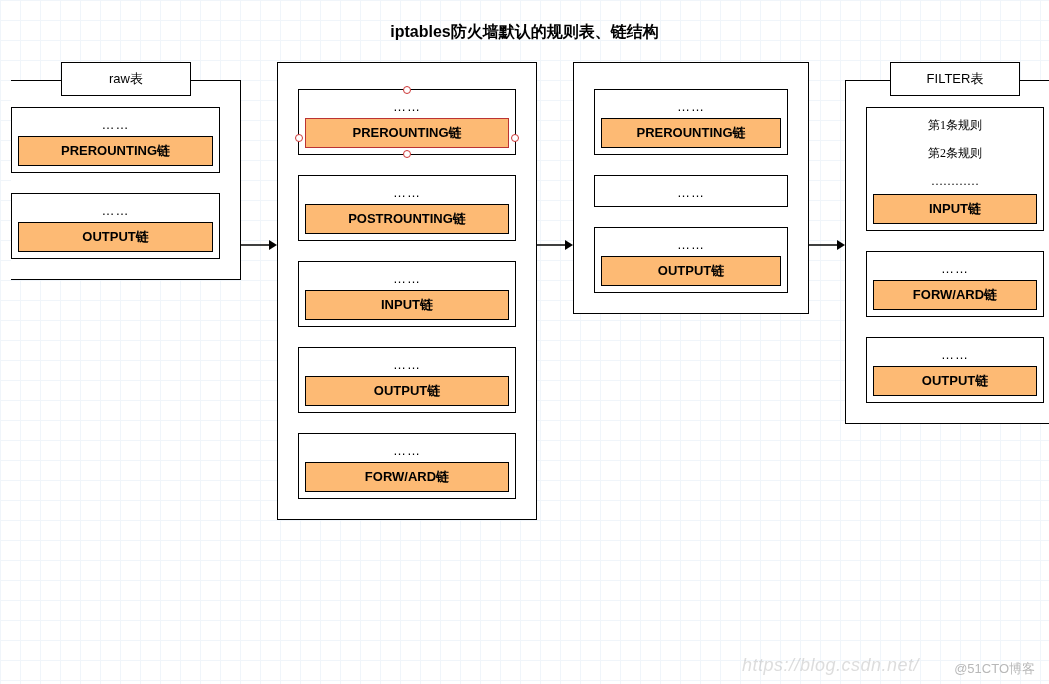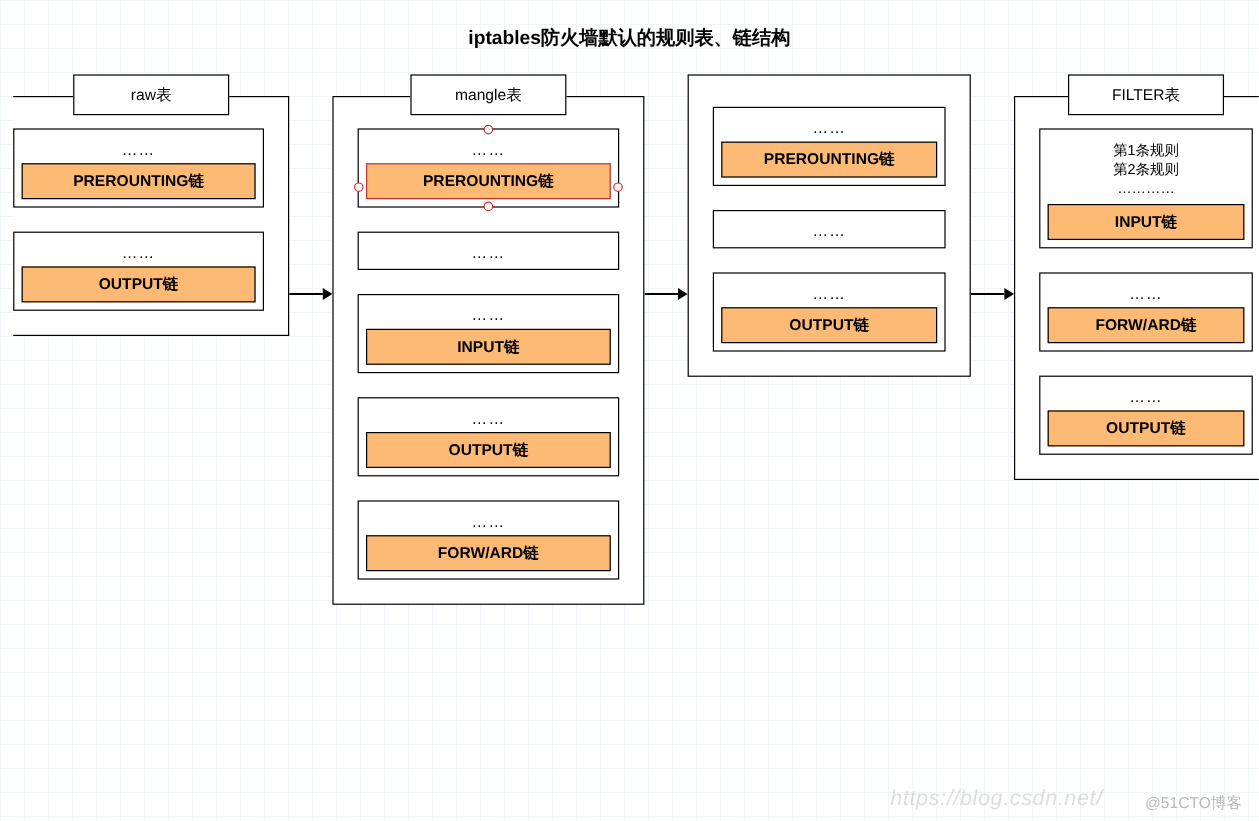--- a/index.html
+++ b/index.html
@@ -80,22 +80,23 @@
   }
   .chain .top {
     font-size: 13px;
     color: #000;
     letter-spacing: 1px;
   }
   .chain .rules {
     display: flex;
     flex-direction: column;
     align-items: center;
-    gap: 0;
+    gap: 12px;
     line-height: 1.35;
+    font-family: Liberation Serif, serif;
   }
   .chain .rule-line {
     font-size: 12px;
     color: #000;
   }
   .chain .name-box {
     border: 1px solid #000;
     width: 100%;
     text-align: center;
     font-size: 13px;
@@ -169,28 +170,28 @@
   </div>
 
   <div class="arrow">
     <svg width="36" height="16" viewBox="0 0 36 16">
         <line x1="0" y1="8" x2="28" y2="8" stroke="#000" stroke-width="1.5"></line>
         <polygon points="28,3 36,8 28,13" fill="#000"></polygon>
       </svg>
   </div>
 
   <div class="table-wrap mangle">
-    <div class="table-label">mangle表</div>
     <div class="panel">
       <div class="chain selected">
         <div class="top">……</div>
         <div class="name-box">PREROUNTING链</div>
       </div>
       <div class="chain">
         <div class="top">……</div>
+        <div class="name-box">POSTROUNTING链</div>
       </div>
       <div class="chain">
         <div class="top">……</div>
         <div class="name-box">INPUT链</div>
       </div>
       <div class="chain">
         <div class="top">……</div>
         <div class="name-box">OUTPUT链</div>
       </div>
       <div class="chain">

